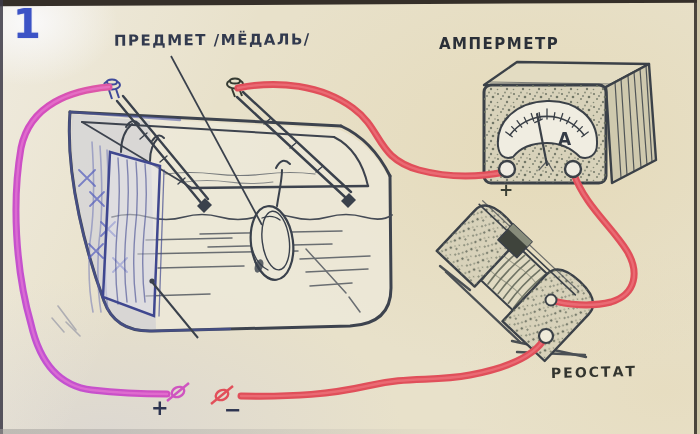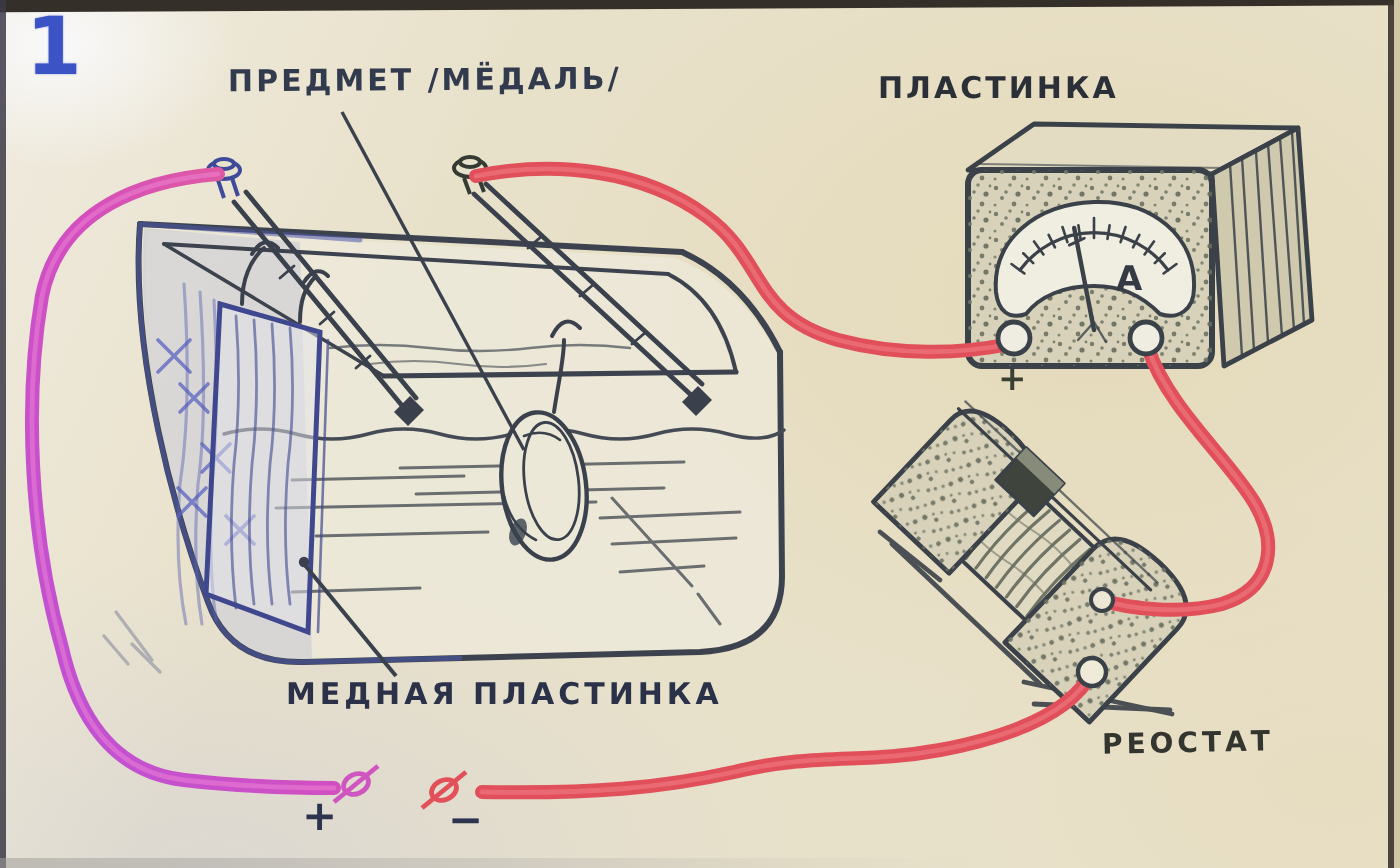--- a/index.html
+++ b/index.html
@@ -295,22 +295,21 @@
       <path d="M167,401 L189,383"></path>
     </g>
     <g stroke="#e2505a" fill="none" stroke-width="2.4">
       <ellipse cx="222" cy="395" rx="6.5" ry="4.8" transform="rotate(-25 222 395)"></ellipse>
       <path d="M211,404 L233,386"></path>
     </g>
   </svg>
 
   <div class="lbl fig-num">1</div>
   <div class="lbl lbl-object">ПРЕДМЕТ /МЁДАЛЬ/</div>
-  <div class="lbl lbl-ammeter">ПЛАСТИНКА</div>
-  <div class="lbl lbl-plate">МЕДНАЯ ПЛАСТИНКА</div>
+  <div class="lbl lbl-ammeter">АМПЕРМЕТР</div>
   <div class="lbl lbl-rheostat">РЕОСТАТ</div>
   <div class="sign sign-amm-plus">+</div>
   <div class="sign sign-src-plus">+</div>
   <div class="sign sign-src-minus">−</div>
 
   <div class="edge edge-top"></div>
   <div class="edge edge-left"></div>
   <div class="edge edge-right-dark"></div>
   <div class="edge edge-right-light"></div>
   <div class="edge edge-bottom"></div>

